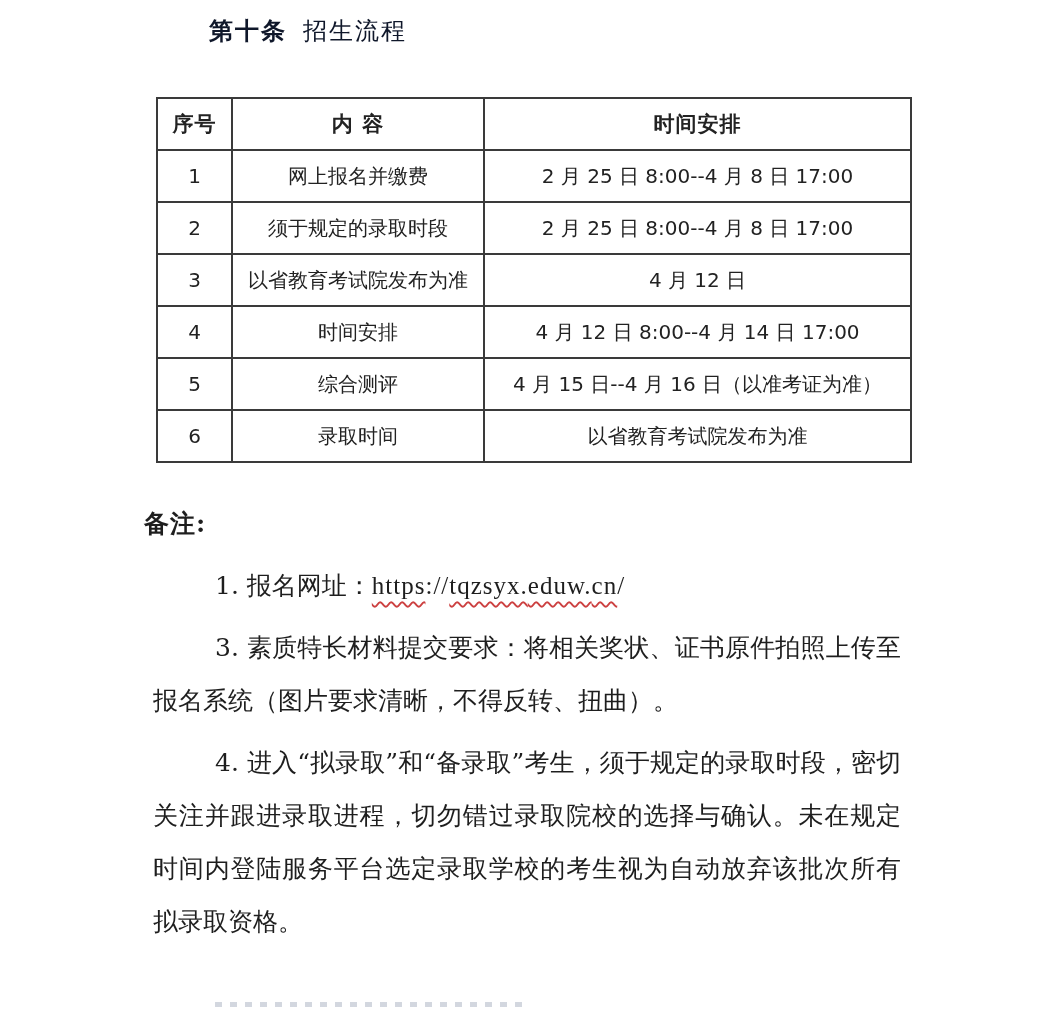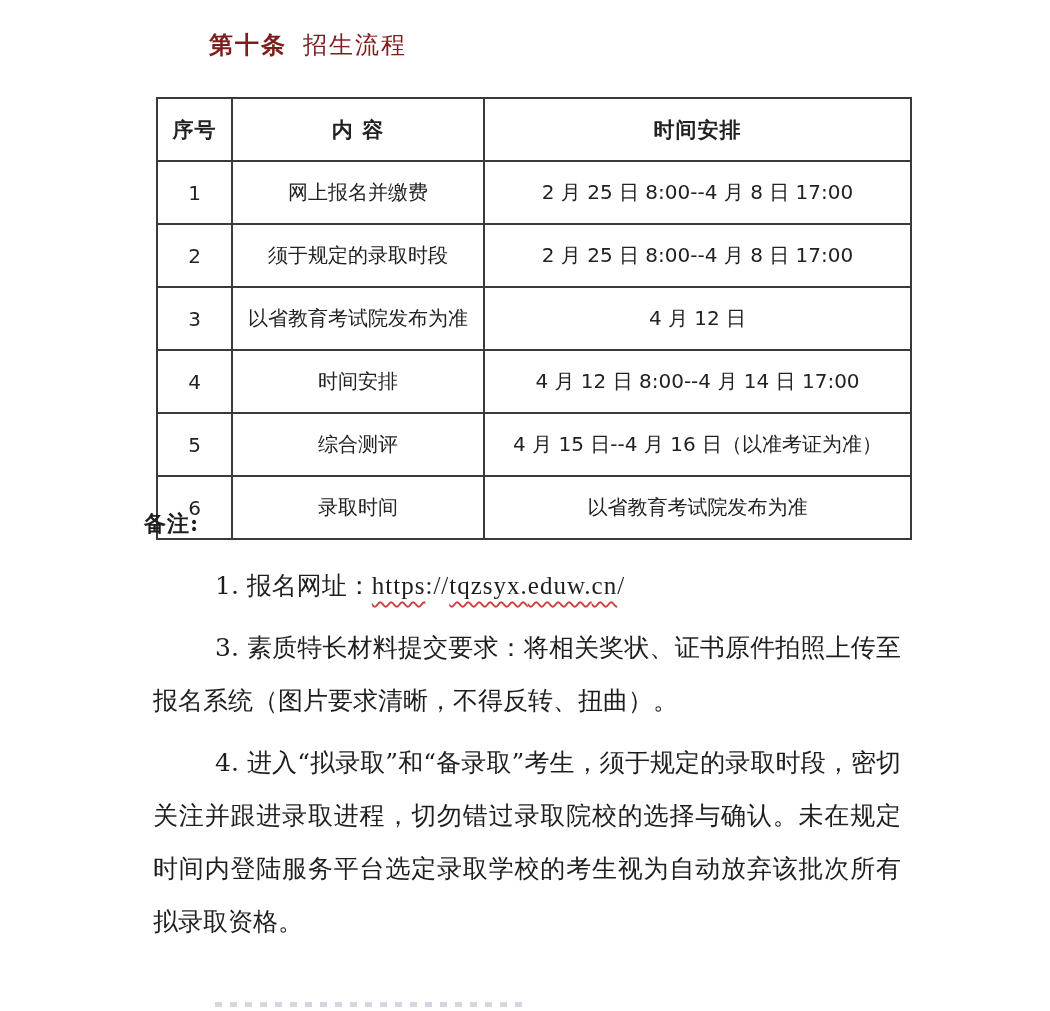--- a/index.html
+++ b/index.html
@@ -14,22 +14,22 @@
     background:#ffffff;
     overflow:hidden;
     position:relative;
     font-family:"DejaVu Serif","Liberation Serif",serif;
     color:var(--ink);
   }
   .page{position:absolute;inset:0;}
 
   
   .heading{
-    position:absolute;left:209px;top:28px;
-    font-size:24px;line-height:34px;color:#7f1d1d;
+    position:absolute;left:209px;top:14px;
+    font-size:24px;line-height:34px;color:#0f172a;
     white-space:nowrap;
   }
   .heading .article{font-weight:bold;letter-spacing:2px;margin-right:16px;}
   .heading .rest{font-weight:500;letter-spacing:2px;}
 
   
   table.schedule{
     position:absolute;left:156px;top:97px;
     width:754px;
     border-collapse:collapse;
@@ -38,36 +38,36 @@
   }
   table.schedule col.c1{width:75px;}
   table.schedule col.c2{width:252px;}
   table.schedule col.c3{width:427px;}
   table.schedule th, table.schedule td{
     border:2px solid var(--border);
     text-align:center;vertical-align:middle;
     padding:0;
     color:#222;
   }
-  table.schedule tr{height:63px;}
+  table.schedule tr{height:52px;}
   table.schedule th{
     font-weight:bold;font-size:21px;letter-spacing:1px;
   }
   td.idx{font-weight:400;font-size:20px;}
   td.content, td.time{font-weight:normal;font-size:20px;}
 
   
   .notes{
     position:absolute;left:144px;top:497px;width:766px;
     font-size:25px;line-height:53px;
     text-align:justify;text-justify:inter-ideograph;
     color:#1e1e1e;
   }
   .notes-label{
-    font-weight:bold;font-size:22px;letter-spacing:1px;
+    font-weight:bold;font-size:25px;letter-spacing:1px;
     text-indent:0;margin:0;
   }
   p.note{margin:9px;text-indent:62px;}
   .url{
     font-family:"Liberation Serif","DejaVu Serif",serif;
     letter-spacing:1px;
     white-space:nowrap;
   }
   .sq{
     text-decoration-line:underline;

